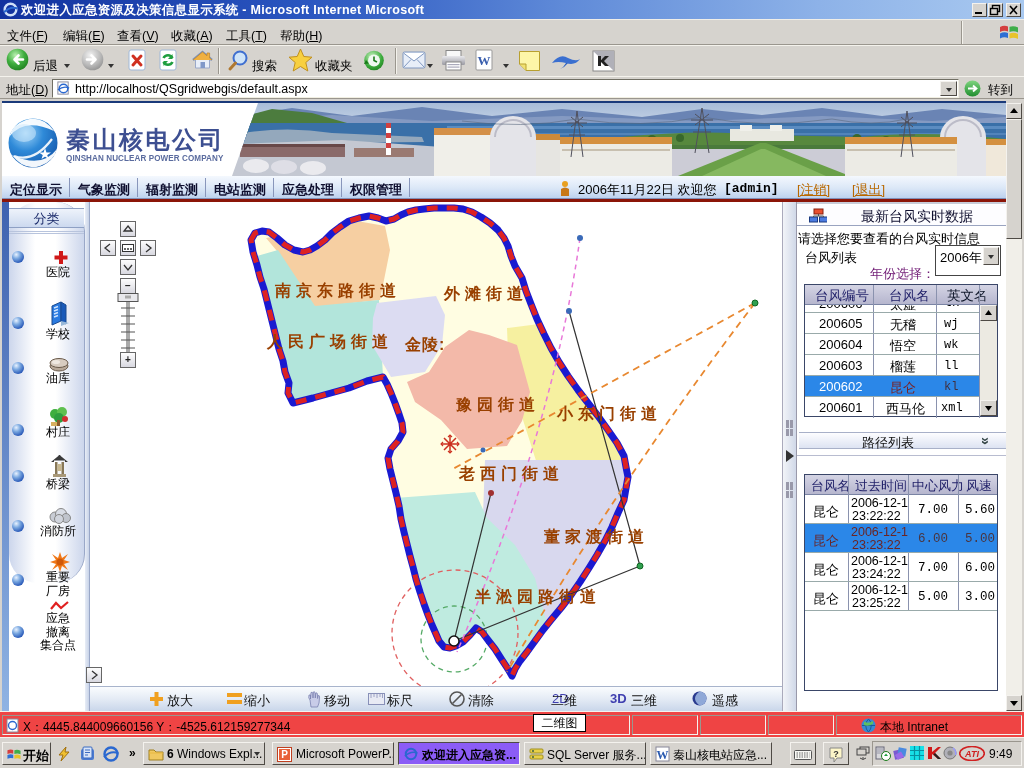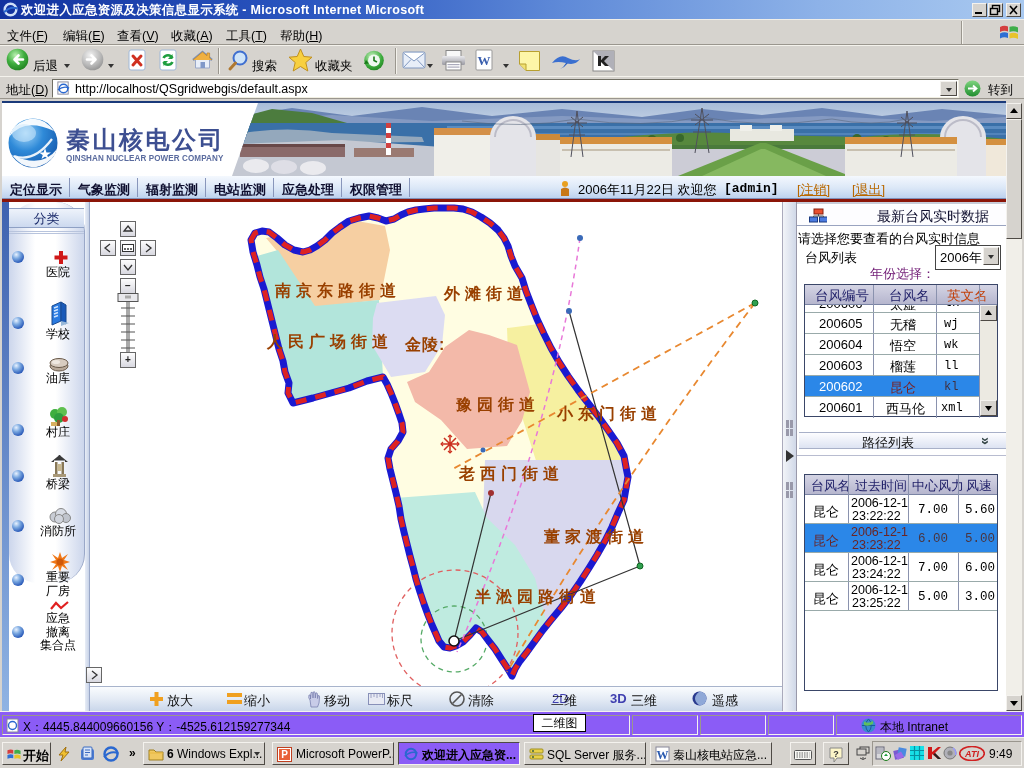--- a/index.html
+++ b/index.html
@@ -59,21 +59,21 @@
   background:linear-gradient(#fafcfe 0%,#e4ebf5 50%,#c9d6ea 100%); border-top:1px solid #a8b4cc; }
 .mtx { position:absolute; top:5px; font-size:13px; color:#111; }
 
 #splitter { left:780px; top:0; width:15px; height:509px; background:linear-gradient(90deg,#f2f4f8,#d0d8e8); border-left:1px solid #aab; border-right:1px solid #99a; }
 
 #rpanel { left:795px; top:0; width:211px; height:509px; background:#fff; border-top:2px solid #c8ccd8; }
 
 #pagescroll { left:1006px; top:103px; width:16px; height:608px; background:#f1efe9; }
 .scrbtn { position:absolute; left:0; width:16px; height:16px; background:#d6d3ce; border:1px solid; border-color:#f4f2ee #4e4a45 #4e4a45 #f4f2ee; font-size:8px; text-align:center; color:#000; }
 
-#statusbar { left:0; top:711px; width:1024px; height:26px; background:#8b5cf6; border-top:1px solid #f4f2ec;text-align:center; }
+#statusbar { left:0; top:711px; width:1024px; height:26px; background:#ef4444; border-top:1px solid #f4f2ec;text-align:center; }
 .stpane { position:absolute; top:3px; height:20px; border:1px solid; border-color:#9a968e #f4f2ee #f4f2ee #9a968e; }
 #tooltip2w { left:533px; top:714px; width:53px; height:18px; background:#fff; border:1px solid #000; font-size:12px; text-align:center; line-height:16px; color:#000; }
 
 #taskbar { left:0; top:737px; width:1024px; height:31px; background:#d6d3ce; border-top:1px solid #f4f2ec; }
 .tkbtn { position:absolute; top:4px; height:23px; white-space:nowrap; overflow:hidden; background:#d6d3ce; border:1px solid; border-color:#f4f2ee #4e4a45 #4e4a45 #f4f2ee; font-size:12px; color:#000; }
 </style>
 </head>
 <body>
 <div id="screen">
 
@@ -567,37 +567,37 @@
           </div>
     </div>
     <div class="abs" id="rpanel">
       <div class="abs" style="left:0;top:1px;width:209px;height:21px;background:#fdfdff;border-bottom:1px solid #9aa4c0">
         <svg class="abs" style="left:12px;top:3px" width="18" height="15">
               <rect x="5" y="1" width="9" height="5" fill="#e85030" stroke="#882010"></rect>
               <rect x="0.5" y="9" width="8" height="5" fill="#4a7ae0" stroke="#1a3a80"></rect>
               <rect x="10.5" y="9" width="8" height="5" fill="#4a7ae0" stroke="#1a3a80"></rect>
               <path d="M9.5 6 L9.5 8 M4.5 8 L14.5 8 M4.5 8 L4.5 9 M14.5 8 L14.5 9" stroke="#555" fill="none"></path>
             </svg>
-        <span class="abs" style="left:80px;top:3px;font-size:14px;color:#111130">最新台风实时数据</span>
+        <span class="abs" style="left:64px;top:3px;font-size:14px;color:#111130">最新台风实时数据</span>
       </div>
       <div class="abs" style="left:1px;top:26px;font-size:13px;color:#000">请选择您要查看的台风实时信息</div>
       <div class="abs" style="left:8px;top:45px;font-size:13px;color:#000">台风列表</div>
       <div class="abs" style="left:73px;top:61px;font-size:13px;color:#701a75">年份选择：</div>
-      <div class="abs" style="left:138px;top:41px;width:66px;height:25px;background:#fff;border:1px solid #444">
+      <div class="abs" style="left:138px;top:41px;width:66px;height:31px;background:#fff;border:1px solid #444">
         <span class="abs" style="left:4px;top:3px;font-size:13px">2006年</span>
         <div class="abs" style="right:1px;top:1px;width:16px;height:18px;background:#d6d3ce;border:1px solid;border-color:#f4f2ee #4e4a45 #4e4a45 #f4f2ee">
           <div class="darr" style="left:4px;top:7px"></div>
         </div>
       </div>
 
       <div class="abs" style="left:7px;top:80px;width:194px;height:133px;border:1px solid #3a4668;background:#fff">
         <div class="abs" style="left:0;top:0;width:192px;height:20px;background:linear-gradient(#d4d4e4,#b6b6ce);border-bottom:1px solid #7a84a4"></div>
         <span class="abs" style="left:10px;top:2px;font-size:13.5px;color:#22226a">台风编号</span>
         <span class="abs" style="left:84px;top:2px;font-size:13.5px;color:#22226a">台风名</span>
-        <span class="abs" style="left:142px;top:2px;font-size:13.5px;color:#c2410c">英文名</span>
+        <span class="abs" style="left:142px;top:2px;font-size:13.5px;color:#0f172a">英文名</span>
         <div class="abs" style="left:68px;top:0;width:1px;height:133px;background:#8a92ae"></div>
         <div class="abs" style="left:131px;top:0;width:1px;height:133px;background:#8a92ae"></div>
         <div class="abs" style="left:174px;top:0;width:1px;height:133px;background:#8a92ae"></div>
         <div class="abs" style="left:0;top:20px;width:174px;height:8px;overflow:hidden;border-bottom:1px solid #9aa">
           <span class="abs" style="left:14px;top:-9px;font-size:13px">200606</span>
           <span class="abs" style="left:85px;top:-9px;font-size:13px">太虚</span>
           <span class="abs" style="left:140px;top:-9px;font-size:12px;font-family:'Liberation Mono',monospace">tx</span>
         </div>
         <div class="abs" style="left:0;top:28px;width:174px;height:21px;border-bottom:1px solid #9aa">
           <span class="abs" style="left:14px;top:3px;font-size:13px">200605</span>

